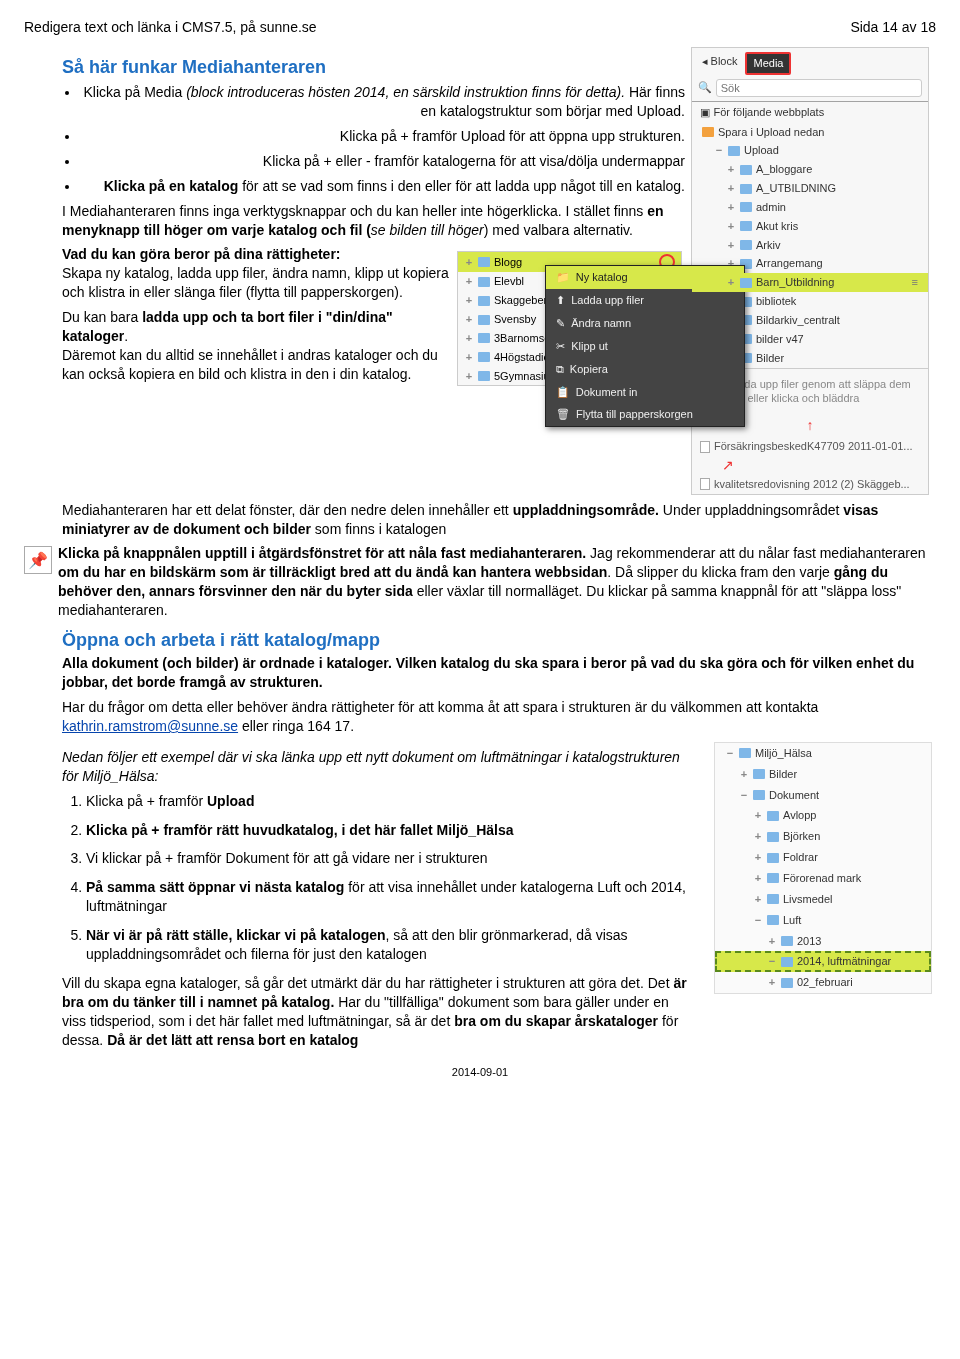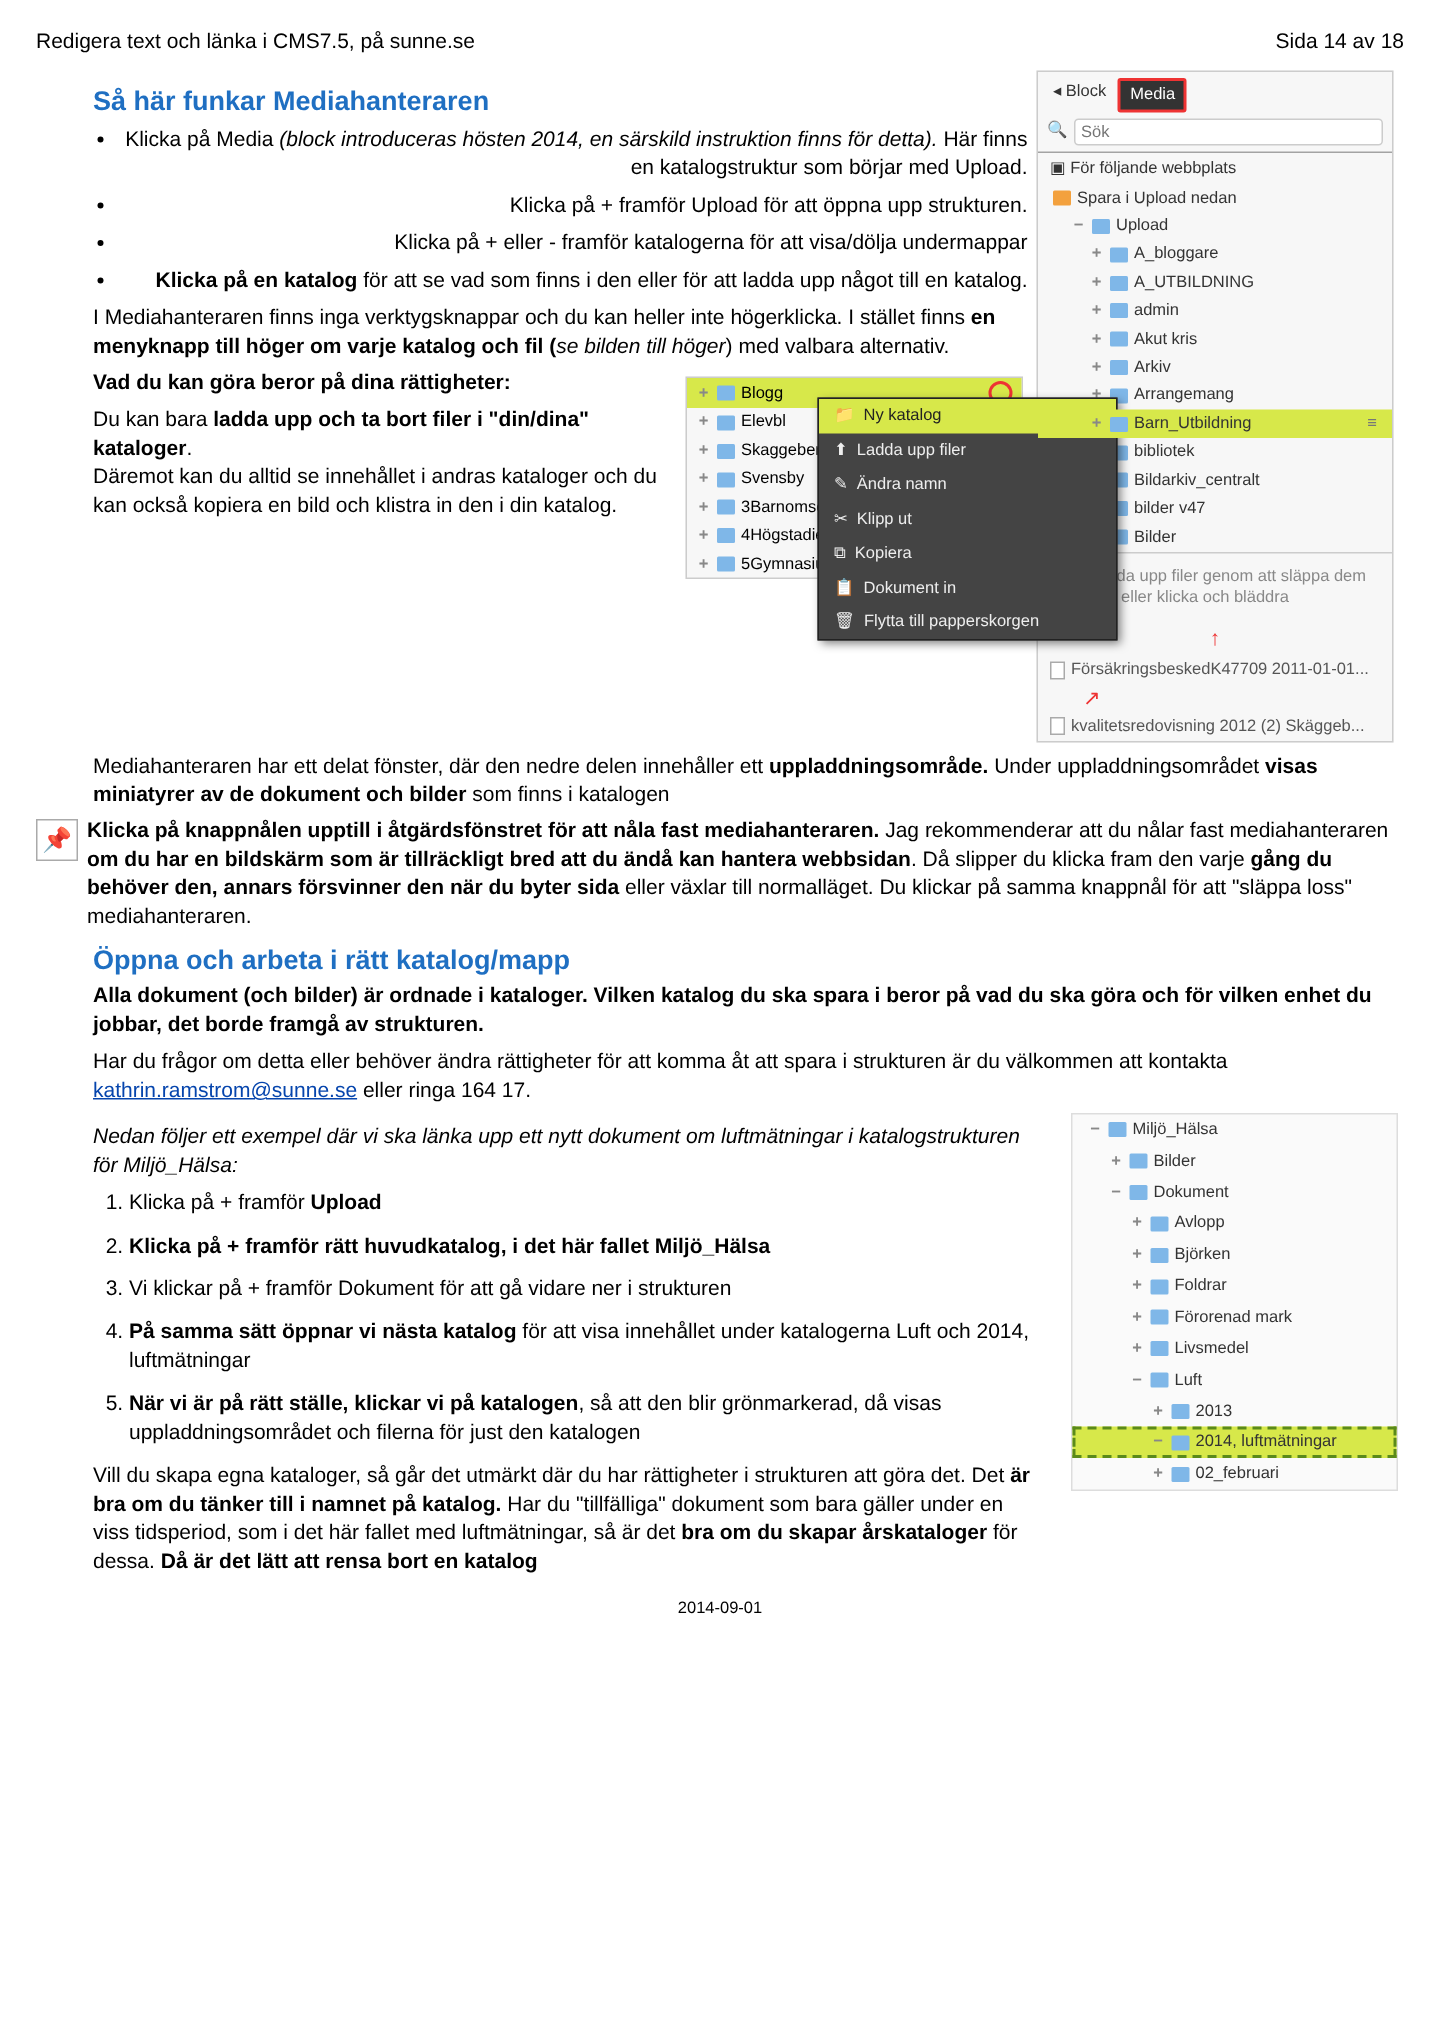--- a/index.html
+++ b/index.html
@@ -107,21 +107,21 @@
     <ul class="bullet-list">
       <li>Klicka på Media <span class="em">(block introduceras hösten 2014, en särskild instruktion finns för detta).</span> Här finns en katalogstruktur som börjar med Upload.</li>
       <li>Klicka på + framför Upload för att öppna upp strukturen.</li>
       <li>Klicka på + eller - framför katalogerna för att visa/dölja undermappar</li>
       <li><b>Klicka på en katalog</b> för att se vad som finns i den eller för att ladda upp något till en katalog.</li>
     </ul>
     <p class="body-p indent">I Mediahanteraren finns inga verktygsknappar och du kan heller inte högerklicka. I stället finns <b>en menyknapp till höger om varje katalog och fil (</b><span class="em">se bilden till höger</span>) med valbara alternativ.</p>
 
     <div style="display:flex; gap:6px;">
       <div style="flex:1; padding-left:38px;">
-        <p class="body-p" style="margin-top:0"><b>Vad du kan göra beror på dina rättigheter:</b><br></p>
+        <p class="body-p" style="margin-top:0"><b>Vad du kan göra beror på dina rättigheter:</b><br><span>Skapa ny katalog, ladda upp filer, ändra namn, klipp ut kopiera och klistra in eller slänga filer (flytta till papperskorgen).</span></p>
         <p class="body-p">Du kan bara <b>ladda upp och ta bort filer i "din/dina" kataloger</b>.<br>Däremot kan du alltid se innehållet i andras kataloger och du kan också kopiera en bild och klistra in den i din katalog.</p>
       </div>
       <div style="flex:0 0 228px;">
 
         <div class="ctx-wrap" style="margin-left:0;">
           <div class="ctx-back" style="width:225px;">
             <div class="ctx-row sel">
               <span class="plus">+</span>
               <span class="folder-ico"></span>
               <span>Blogg</span>

